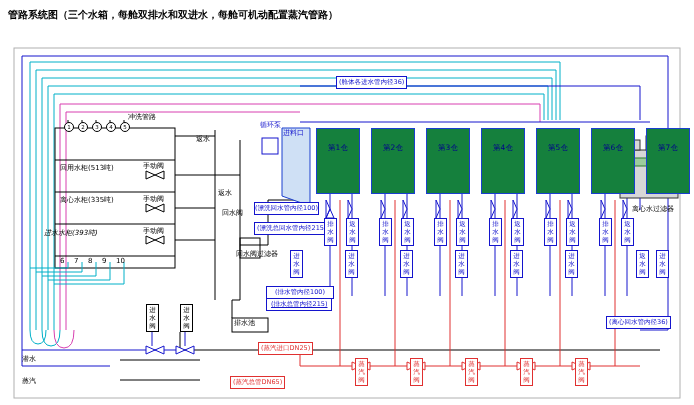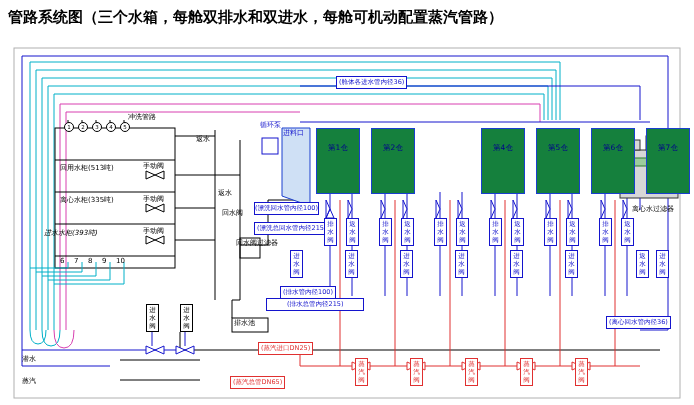--- a/index.html
+++ b/index.html
@@ -1,18 +1,18 @@
 <!DOCTYPE html>
 <html><head>
 <meta charset="utf-8">
 <style>
   html,body{margin:0;padding:0;background:#fff;}
   body{width:694px;height:405px;position:relative;font-family:"DejaVu Sans","Liberation Sans",sans-serif;overflow:hidden;}
   #stage{position:absolute;left:0;top:0;width:694px;height:405px;}
-  .title{position:absolute;left:8px;top:8px;font-size:15px;font-weight:bold;color:#000;letter-spacing:0px;white-space:nowrap;}
+  .title{position:absolute;left:8px;top:8px;font-size:10px;font-weight:bold;color:#000;letter-spacing:0px;white-space:nowrap;}
   svg{position:absolute;left:0;top:0;}
   .lbl{position:absolute;font-size:7px;color:#000;white-space:nowrap;line-height:1.05;}
   .lbl.blue{color:#1414cd;}
   .boxb{position:absolute;border:1px solid #1414cd;background:#fff;display:flex;align-items:center;justify-content:center;font-size:6.5px;color:#1414cd;white-space:nowrap;}
   .cabin{position:absolute;border:1px solid #1a3fcf;background:#15803d;font-size:7.5px;color:#00008b;text-align:center;}
   .cab-label{position:absolute;top:14px;left:0;width:100%;font-size:7.5px;color:#00008b;}
   .vlabelbox{position:absolute;border:1px solid #1414cd;background:#fff;width:11px;font-size:6.5px;color:#1414cd;text-align:center;line-height:8px;padding:1px 0;}
   .vlabelbox.blk{border-color:#000;color:#000;}
   .circ{position:absolute;border:1px solid #000;border-radius:50%;width:8px;height:8px;font-size:5.5px;display:flex;align-items:center;justify-content:center;color:#000;background:#fff;}
 </style>
@@ -201,40 +201,43 @@
 
   <div class="lbl" style="left:60px;top:165px;">回用水柜(513吨)</div>
   <div class="lbl" style="left:60px;top:197px;">离心水柜(335吨)</div>
   <div class="lbl" style="left:44px;top:230px;font-style:italic;">进水水柜(393吨)</div>
 
   <div class="lbl" style="left:143px;top:163px;">手动阀</div>
   <div class="lbl" style="left:143px;top:196px;">手动阀</div>
   <div class="lbl" style="left:143px;top:228px;">手动阀</div>
 
   <div class="lbl" style="left:222px;top:210px;">回水阀</div>
-  <div class="lbl" style="left:236px;top:240px;width:35px;text-align:right;">回水阀过滤器</div>
+  <div class="lbl" style="left:236px;top:251px;width:35px;text-align:right;">回水阀过滤器</div>
   <div class="lbl" style="left:234px;top:320px;">排水池</div>
   <div class="lbl" style="left:22px;top:356px;">潜水</div>
   <div class="lbl" style="left:22px;top:378px;">蒸汽</div>
   <div class="lbl" style="left:630px;top:206px;width:46px;text-align:center;">离心水过滤器</div>
 
   <div class="boxb" style="left:336px;top:76px;height:11px;padding:0 2px;">(舱体各进水管内径36)</div>
   <div class="boxb" style="left:254px;top:202px;height:11px;padding:0 0;">(漂洗回水管内径100)</div>
   <div class="boxb" style="left:254px;top:222px;height:11px;padding:0 2px;">(漂洗总回水管内径215)</div>
-  <div class="boxb" style="left:266px;top:286px;height:11px;padding:0 2px;margin-left:14px;">(排水管内径100)</div>
-  <div class="boxb" style="left:266px;top:298px;height:11px;padding:0 20px;">(排水总管内径215)</div>
+  <div class="boxb" style="left:266px;top:286px;height:11px;padding:0 8px;">(排水管内径100)</div>
+  <div class="boxb" style="left:266px;top:298px;height:11px;padding:0 4px;text-decoration:underline;">(排水总管内径215)</div>
   <div class="boxb" style="left:258px;top:342px;height:11px;padding:0 2px;border-color:#e03030;color:#e03030;">(蒸汽进口DN25)</div>
   <div class="boxb" style="left:230px;top:376px;height:11px;padding:0 2px;border-color:#e03030;color:#e03030;">(蒸汽总管DN65)</div>
   <div class="boxb" style="left:590px;top:316px;height:11px;padding:0 2px;margin-left:16px;">(离心回水管内径36)</div>
 
   <div class="cabin" style="left:316px;top:128px;width:42px;height:64px;">
       <div class="cab-label">第1仓</div>
     </div>
   <div class="cabin" style="left:371px;top:128px;width:42px;height:64px;">
       <div class="cab-label">第2仓</div>
+    </div>
+  <div class="cabin" style="left:426px;top:128px;width:42px;height:64px;">
+      <div class="cab-label">第3仓</div>
     </div>
   <div class="cabin" style="left:481px;top:128px;width:42px;height:64px;">
       <div class="cab-label">第4仓</div>
     </div>
   <div class="cabin" style="left:536px;top:128px;width:42px;height:64px;">
       <div class="cab-label">第5仓</div>
     </div>
   <div class="cabin" style="left:591px;top:128px;width:42px;height:64px;">
       <div class="cab-label">第6仓</div>
     </div>

